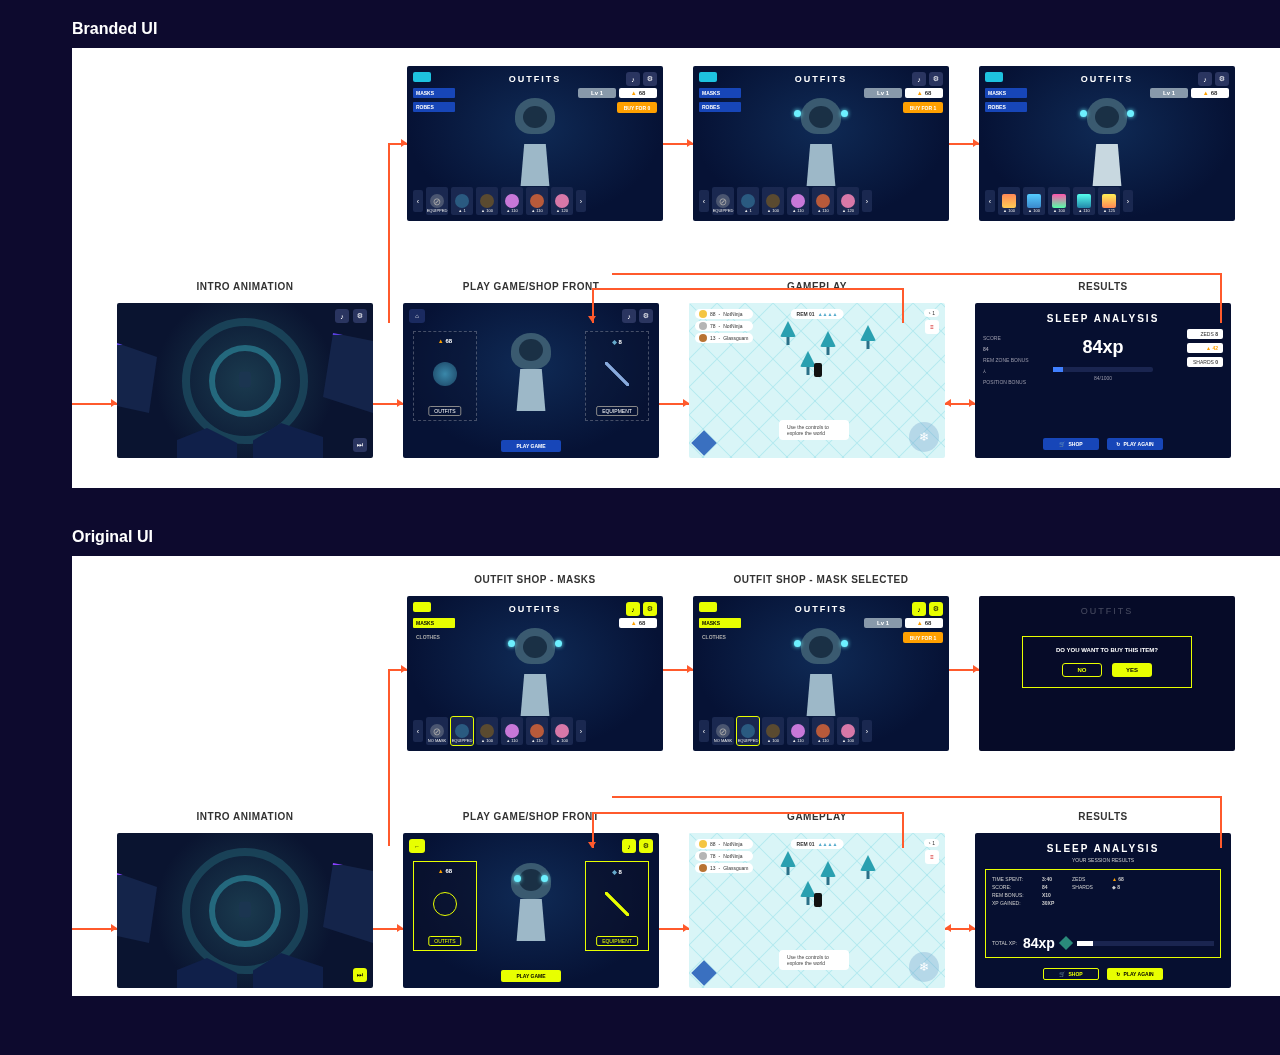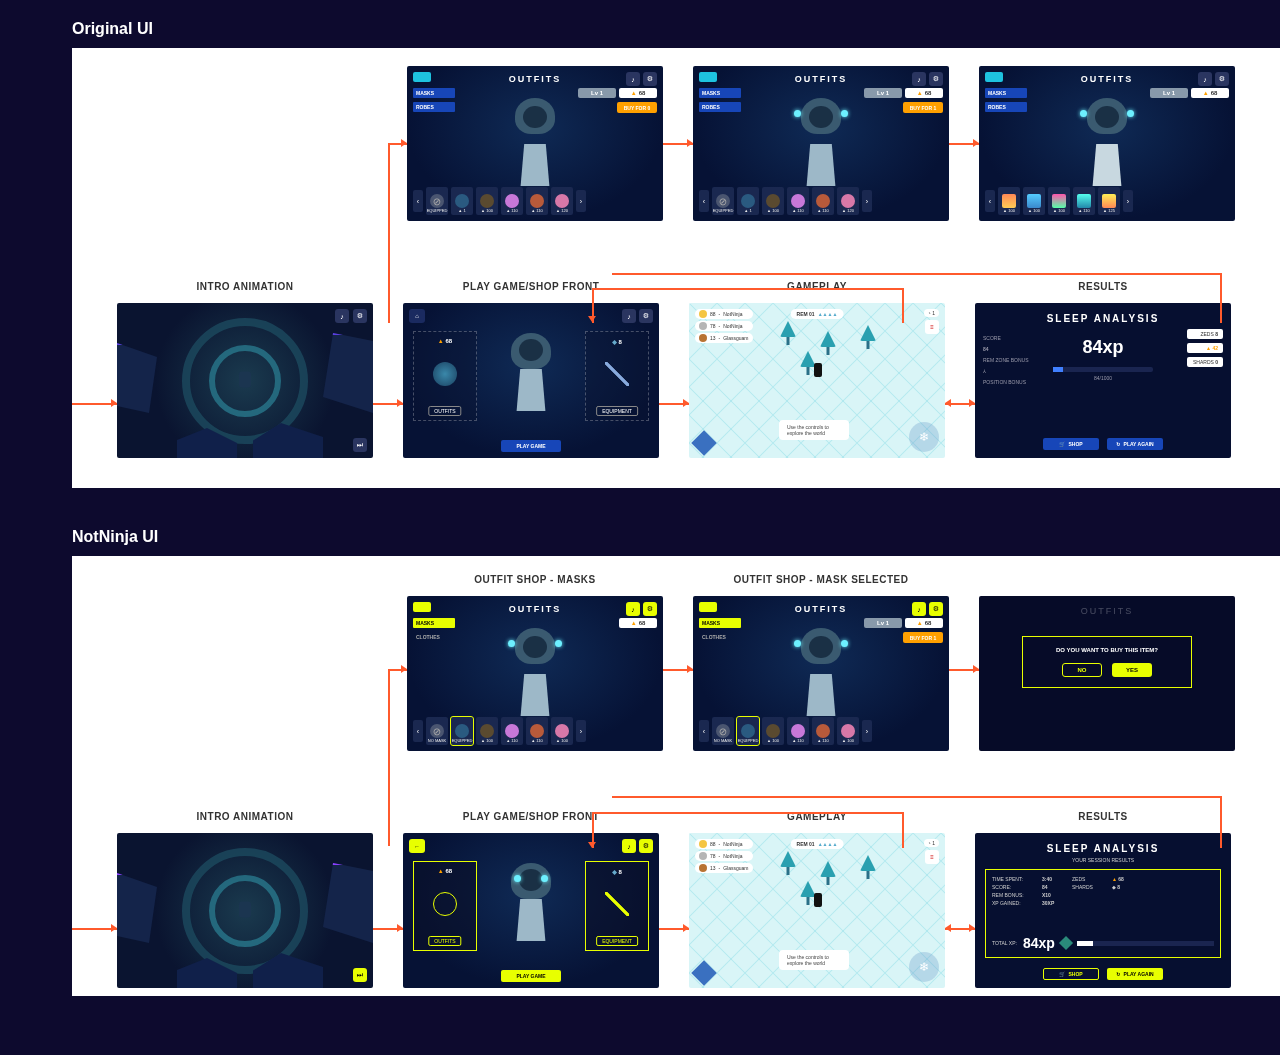--- a/index.html
+++ b/index.html
@@ -188,21 +188,21 @@
   .ah { position:absolute; width:0; height:0; border-left:6px solid #ff5a2c; border-top:4px solid transparent; border-bottom:4px solid transparent;}
   .ah.l { border-left:none; border-right:6px solid #ff5a2c;}
   .ah.d { border-left:4px solid transparent; border-right:4px solid transparent; border-top:6px solid #ff5a2c; border-bottom:none;}
 
   
   .sep { height: 40px; }
 </style>
 </head>
 <body>
 
-<div class="section-title">Original UI</div>
+<div class="section-title">Branded UI</div>
 <div class="section" style="height:440px; position:relative;">
 
   <div class="row row-top">
 
     <div class="card outfits">
       <div class="back"></div>
       <div class="title">OUTFITS</div>
       <div class="topbtns">
         <div class="hexbtn">♪</div>
         <div class="hexbtn">⚙</div>
@@ -499,21 +499,21 @@
     <div class="vline" style="left:830px; top:240px; height:35px;"></div>
     <div class="ah d" style="left:516px; top:268px;"></div>
 
     <div class="hline" style="left:540px; top:225px; width:610px;"></div>
     <div class="vline" style="left:1148px; top:225px; height:50px;"></div>
   </div>
 </div>
 
 <div class="sep"></div>
 
-<div class="section-title">NotNinja UI</div>
+<div class="section-title">Original UI</div>
 <div class="section" style="height:440px; position:relative;">
 
   <div class="row row-top">
 
     <div class="col">
       <div class="label">OUTFIT SHOP - MASKS</div>
       <div class="card outfits">
         <div class="back y"></div>
         <div class="title">OUTFITS</div>
         <div class="topbtns">

